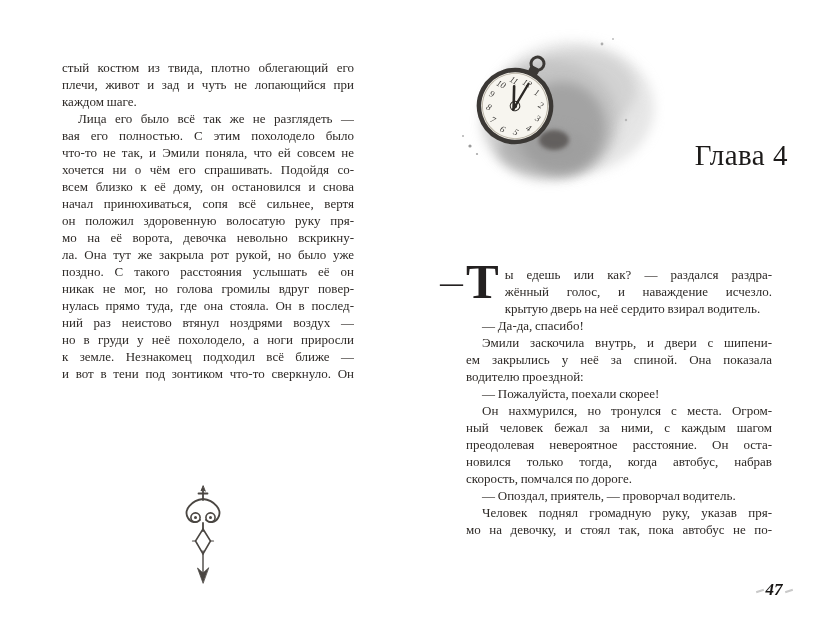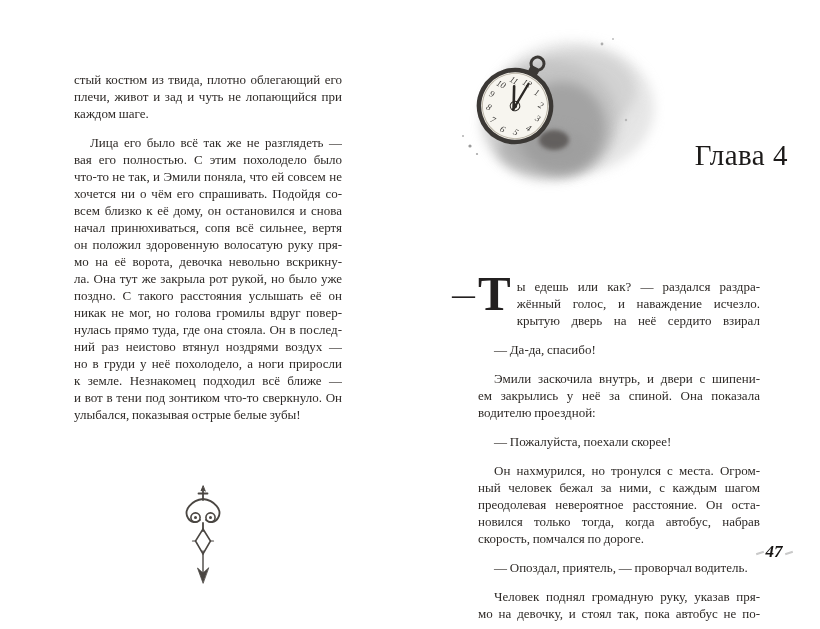--- a/index.html
+++ b/index.html
@@ -4,21 +4,21 @@
 <style>
   html,body{margin:0;padding:0;}
   body{
     width:820px;height:629px;background:#ffffff;overflow:hidden;
     font-family:"Liberation Serif", serif;color:#2d2926;position:relative;
   }
   .spread{position:absolute;inset:0;background:#ffffff;}
   .text-col{position:absolute;word-spacing:-0.5px;}
   #left-text{left:62px;top:59px;width:292px;}
   #right-text{left:466px;top:266px;width:306px;}
-  .para{margin:12px;padding:0;}
+  .para{margin:0;padding:0;}
   .line{
     font-size:13px;height:17px;line-height:17px;overflow:hidden;
     text-align:justify;text-align-last:justify;white-space:normal;
   }
   .line.end{text-align-last:left;}
   .line.ind{text-indent:16px;}
   
   .dc-wrap{
     float:left;height:36px;margin:0 6px 0 -26px;
     display:flex;align-items:center;
@@ -28,21 +28,21 @@
     font-size:49px;font-weight:700;line-height:36px;color:#232020;
     transform:translateY(-2px);
   }
   
   #chapter-title{
     position:absolute;left:600px;top:139px;width:188px;text-align:right;
     font-size:29px;font-weight:400;color:#1c1a19;letter-spacing:0.5px;
   }
   
   #page-number{
-    position:absolute;left:748px;top:542px;width:52px;text-align:center;
+    position:absolute;left:748px;top:580px;width:52px;text-align:center;
     font-size:17px;font-weight:700;color:#171514;font-style:italic;
   }
   .pn-mark{display:inline-block;width:8px;height:2px;background:#c9c9c9;
     vertical-align:middle;margin:0 2px;transform:rotate(-18deg);}
   
   #watch-illo{position:absolute;left:450px;top:28px;width:215px;height:168px;}
   #ornament{position:absolute;left:178px;top:485px;width:50px;height:100px;}
   svg text.num{
     font-family:"Liberation Serif", serif;font-style:italic;
     font-size:9px;fill:#3c3a38;
@@ -69,21 +69,20 @@
         <div class="line">он положил здоровенную волосатую руку пря-</div>
         <div class="line">мо на её ворота, девочка невольно вскрикну-</div>
         <div class="line">ла. Она тут же закрыла рот рукой, но было уже</div>
         <div class="line">поздно. С такого расстояния услышать её он</div>
         <div class="line">никак не мог, но голова громилы вдруг повер-</div>
         <div class="line">нулась прямо туда, где она стояла. Он в послед-</div>
         <div class="line">ний раз неистово втянул ноздрями воздух —</div>
         <div class="line">но в груди у неё похолодело, а ноги приросли</div>
         <div class="line">к земле. Незнакомец подходил всё ближе —</div>
         <div class="line">и вот в тени под зонтиком что-то сверкнуло. Он</div>
-        <div class="line end">улыбался, показывая острые белые зубы!</div>
       </div>
     </div>
 
   <div id="ornament">
     <svg width="50" height="100" viewBox="0 0 50 100" fill="none">
       <g stroke="#4a4642" stroke-width="1.8" stroke-linecap="round">
 
         <path d="M25 1 L23 6 L25 4.4 L27 6 Z" fill="#4a4642" stroke-width="1"></path>
         <line x1="25" y1="4" x2="25" y2="15"></line>
         <line x1="20.5" y1="8.5" x2="29.5" y2="8.5"></line>

